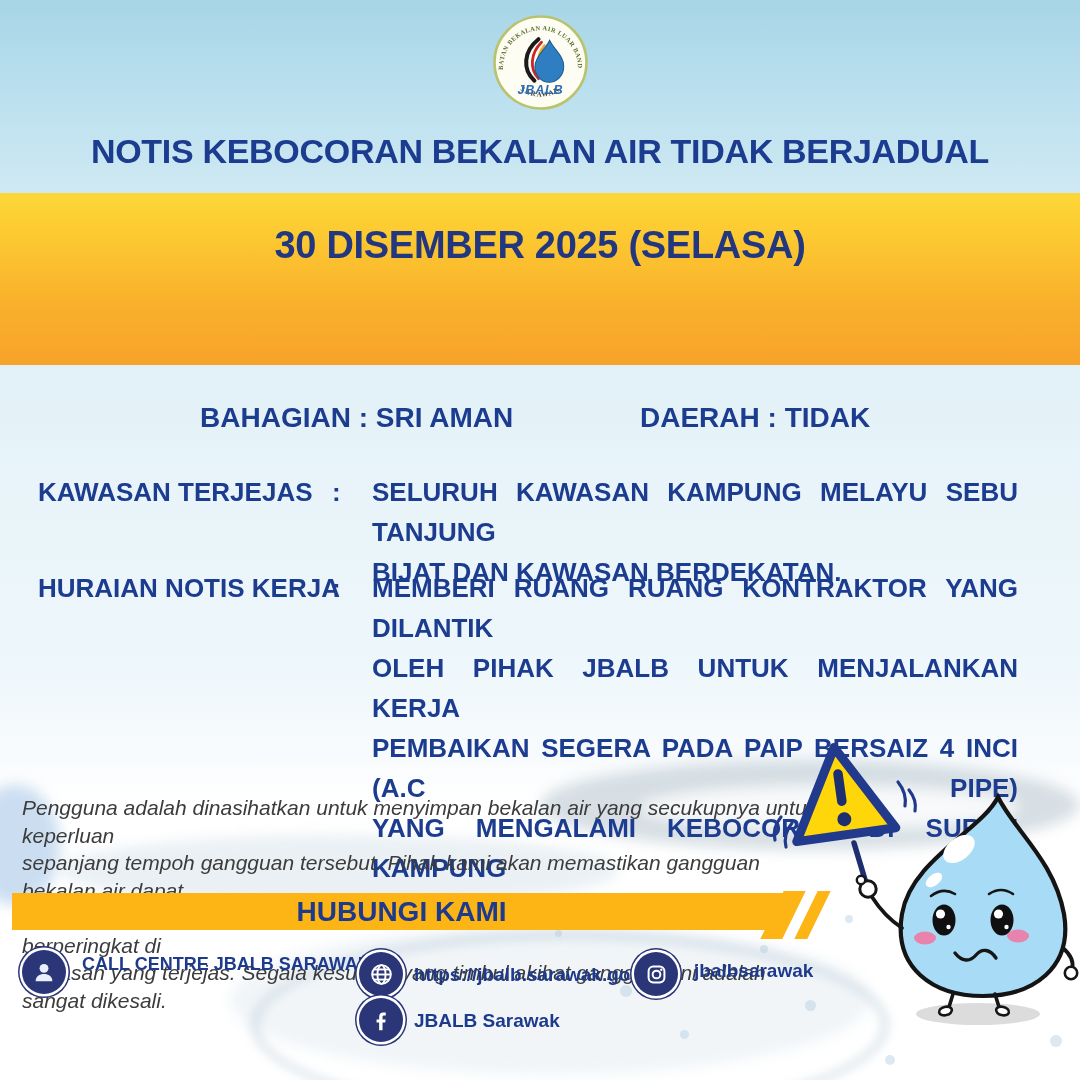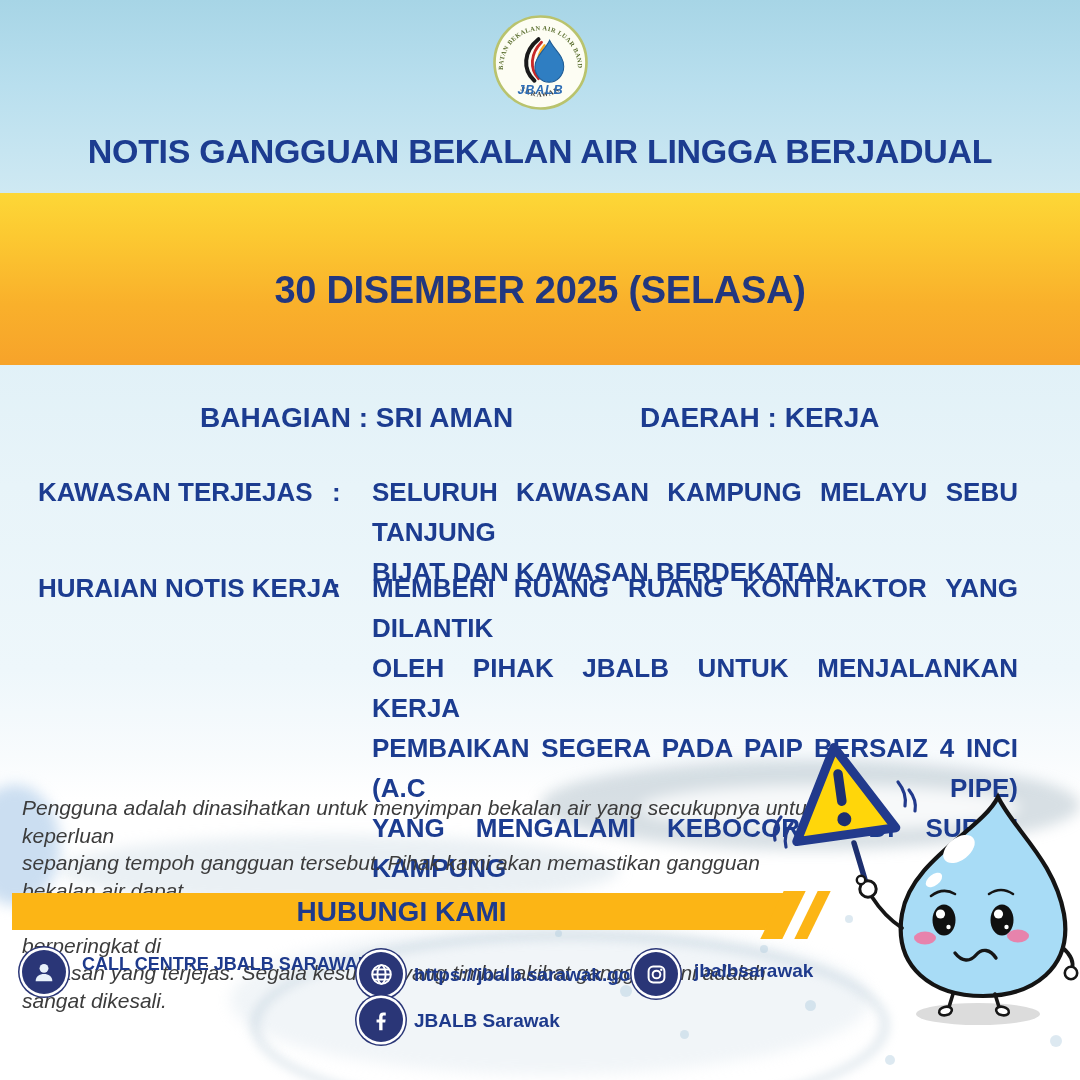--- a/index.html
+++ b/index.html
@@ -33,21 +33,21 @@
   .title{
     position:absolute;left:0;top:132px;width:1080px;text-align:center;
     font-size:34px;font-weight:bold;letter-spacing:-.3px;color:#1c3c90;
   }
   
   .banner{
     position:absolute;left:0;top:193px;width:1080px;height:172px;
     background:linear-gradient(180deg,#fdd737 0%,#fcc931 25%,#f9b02b 65%,#f7a32a 100%);
     text-align:center;box-sizing:border-box;padding-top:27px;
   }
-  .banner .line{font-size:38px;font-weight:bold;color:#22377f;line-height:51px;letter-spacing:-.3px;margin-top:45px;}
+  .banner .line{font-size:38px;font-weight:bold;color:#22377f;line-height:51px;letter-spacing:-.3px;}
   
   .region{position:absolute;top:402px;left:0;width:1080px;height:40px;color:#1c3c90;font-weight:bold;font-size:28px;margin-left:28px;}
   .region .bahagian{position:absolute;left:172px;}
   .region .daerah{position:absolute;left:612px;}
   
   .detail{position:absolute;left:0;width:1080px;color:#1c3c90;font-weight:bold;font-size:26px;line-height:40px;}
   .detail .lbl{position:absolute;left:38px;top:0;}
   .detail .colon{position:absolute;left:332px;top:0;}
   .detail .val{position:absolute;left:372px;top:0;width:646px;}
   .row1{top:472px;}
@@ -124,29 +124,29 @@
     </text>
     <g>
       <path d="M 42 66 C 30 55 31 37 46 25" stroke="#1a1a1a" stroke-width="4" fill="none" stroke-linecap="round"></path>
       <path d="M 46 64 C 37 54 38 39 49 28" stroke="#c62828" stroke-width="2.8" fill="none" stroke-linecap="round"></path>
       <path d="M 50 62 C 43 54 44 41 52 31" stroke="#f9a825" stroke-width="2.4" fill="none" stroke-linecap="round"></path>
     </g>
     <path d="M 57 26 C 61 35 71 41 71 52 C 71 61 64 67.5 56.5 67.5 C 49 67.5 42.5 61 42.5 52 C 42.5 42 53 35 57 26 Z" fill="#2f7ec2" stroke="#1c5a94" stroke-width="1"></path>
     <text x="48" y="79" text-anchor="middle" font-size="12.5" font-weight="bold" font-style="italic" letter-spacing="0.8" fill="#2e6db5">JBALB</text>
   </svg>
 
-  <div class="title">NOTIS GANGGUAN BEKALAN AIR LINGGA BERJADUAL</div>
+  <div class="title">NOTIS KEBOCORAN BEKALAN AIR TIDAK BERJADUAL</div>
 
   <div class="banner">
     <div class="line">30 DISEMBER 2025 (SELASA)</div>
   </div>
 
   <div class="region">
     <span class="bahagian">BAHAGIAN : SRI AMAN</span>
-    <span class="daerah">DAERAH : KERJA</span>
+    <span class="daerah">DAERAH : TIDAK</span>
   </div>
 
   <div class="detail row1">
     <span class="lbl">KAWASAN TERJEJAS</span>
     <span class="colon">:</span>
     <div class="val just">
         <div class="tline">SELURUH KAWASAN KAMPUNG MELAYU SEBU TANJUNG</div>
         <div class="tline last">BIJAT DAN KAWASAN BERDEKATAN.</div>
       </div>
   </div>

